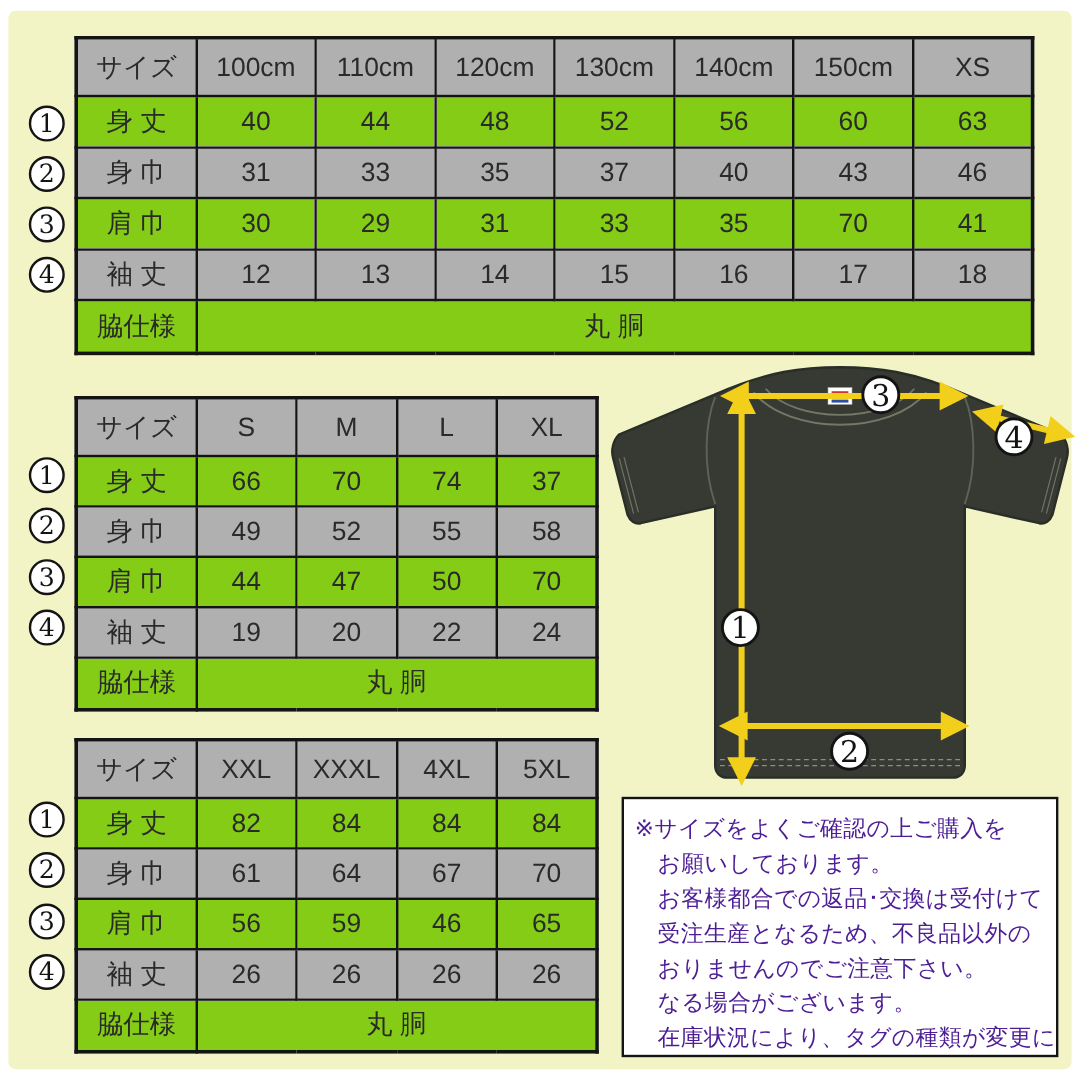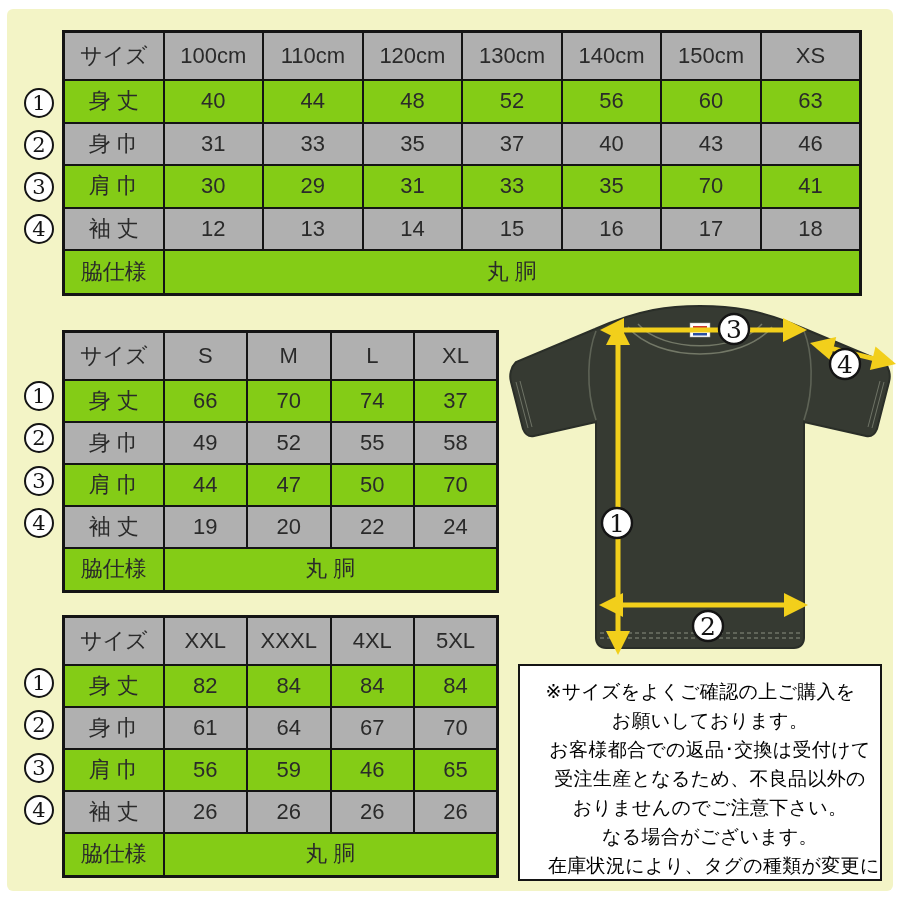--- a/index.html
+++ b/index.html
@@ -34,23 +34,22 @@
     position:absolute;width:30px;height:30px;border:2.5px solid #141414;
     border-radius:50%;background:#fff;box-sizing:border-box;
     display:flex;align-items:center;justify-content:center;
     font-family:"DejaVu Serif","Liberation Serif",serif;
     font-size:21px;line-height:1;color:#141414;
   }
 
   .note{
     position:absolute;left:518px;top:664px;width:364px;height:217px;
     background:#ffffff;border:2px solid #141414;box-sizing:border-box;
-    padding:11px 8px 0 9px;font-size:19px;line-height:29px;color:#000000;
+    padding:11px 8px 0 9px;font-size:19px;line-height:29px;color:#4c1d95;
     letter-spacing:0.3px;
-    text-align:center;
   }
   .note .line{white-space:nowrap;}
   .note .line.indent{padding-left:19px;}
 
   .diagram{position:absolute;left:500px;top:293px;width:400px;height:372px;}
   svg text.circnum{
     font-family:"DejaVu Serif","Liberation Serif",serif;
     font-size:25px;fill:#141414;text-anchor:middle;
   }
 </style>

